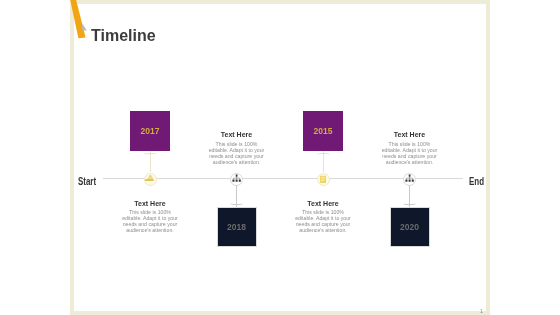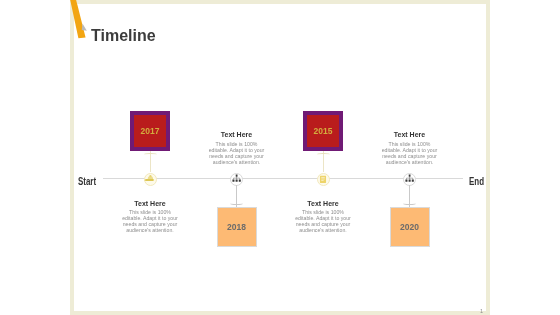--- a/index.html
+++ b/index.html
@@ -14,22 +14,22 @@
   .axlabel.start{left:78px;}
   .axlabel.end{left:469px;}
   .node{position:absolute;top:0;left:0;width:0;height:0;}
   .marker{position:absolute;left:-6.5px;top:172.5px;width:13px;height:13px;border-radius:50%;
           box-sizing:border-box;display:flex;align-items:center;justify-content:center;}
   .marker .ico{line-height:0;}
   .yellow .marker{background:#fdfaea;border:1px solid #f3e9bd;}
   .gray .marker{background:#ffffff;border:1px solid #dadada;}
   .yearbox{position:absolute;left:-20px;width:40px;height:40px;box-sizing:border-box;
            display:flex;align-items:center;justify-content:center;font-size:8.5px;font-weight:bold;}
-  .yellow .yearbox{background:#b91c1c;border:4px solid #701a75;color:#d3ad3e;}
-  .gray .yearbox{background:#fdba74;border:1px solid #dadada;color:#6b6b6b;}
+  .yellow .yearbox{background:#701a75;border:2px solid #701a75;color:#d3ad3e;}
+  .gray .yearbox{background:#0f172a;border:1px solid #dadada;color:#6b6b6b;}
   .above .yearbox{top:111px;}
   .below .yearbox{top:206.5px;}
   .conn{position:absolute;left:-0.5px;width:1px;}
   .above .conn{top:151px;height:21px;}
   .below .conn{top:185px;height:21.5px;}
   .yellow .conn{background:#ece5c6;}
   .gray .conn{background:#c9c9c9;}
   .cap{position:absolute;left:-7.5px;width:15px;height:4px;border:1px solid;border-radius:50%;box-sizing:border-box;}
   .above .cap{top:152.5px;border-color:currentColor transparent transparent transparent;}
   .below .cap{top:201px;border-color:transparent transparent currentColor transparent;}

